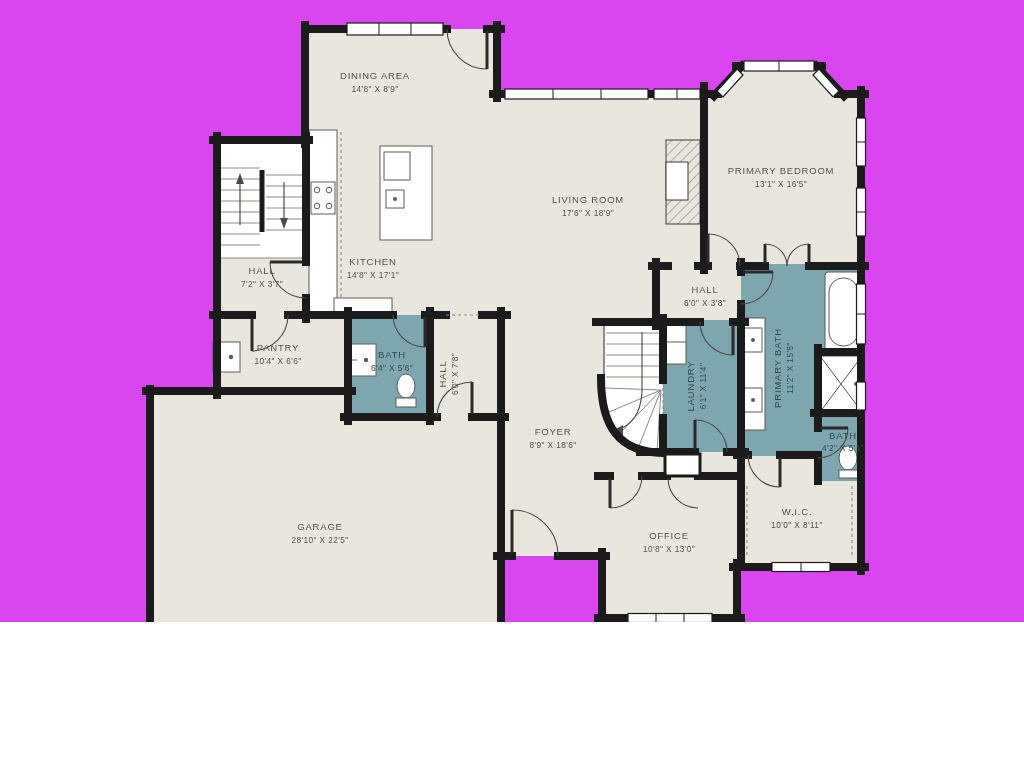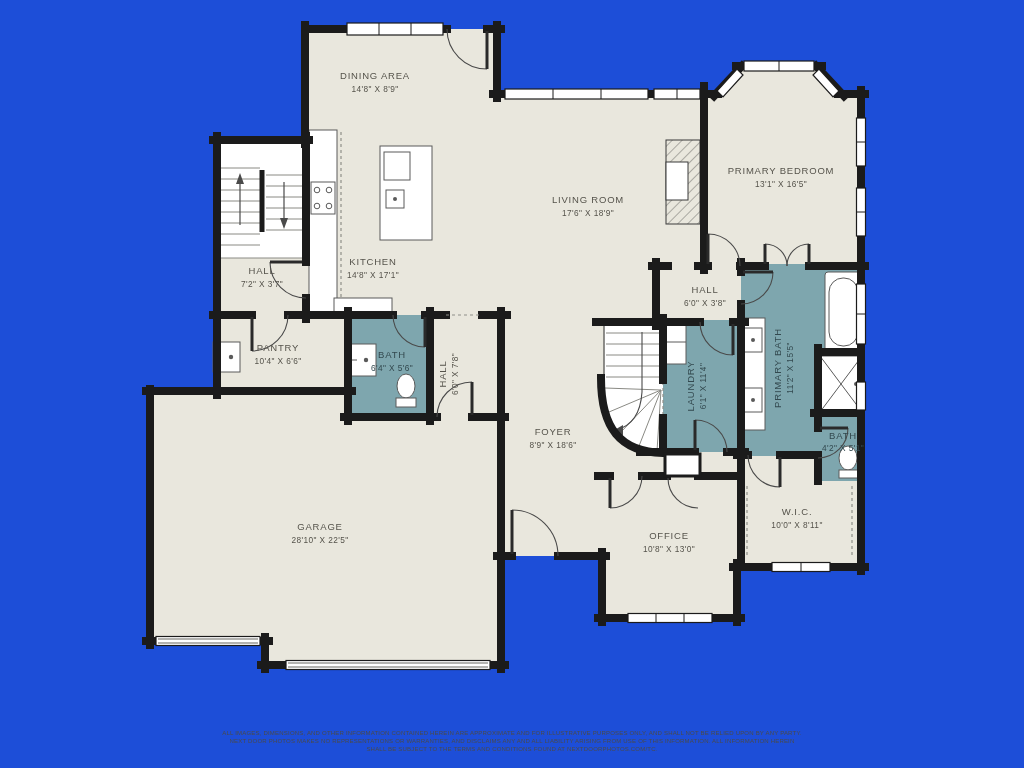--- a/index.html
+++ b/index.html
@@ -1,16 +1,16 @@
 <!DOCTYPE html>
 <html><head>
 <meta charset="utf-8">
 <style>
   html,body{margin:0;padding:0;background:#ffffff;}
-  .stage{width:1024px;height:768px;position:relative;background:#1d4ed8;overflow:hidden;}
+  .stage{width:1024px;height:622px;position:relative;background:#d946ef;overflow:hidden;}
   svg{display:block;}
   .lbl{font-family:"Liberation Sans",sans-serif;font-size:9.5px;letter-spacing:.8px;fill:#55534b;}
   .dim{font-family:"Liberation Sans",sans-serif;font-size:8.3px;letter-spacing:.4px;fill:#55534b;}
   .wet{fill:#33494f;}
   .foot{font-family:"Liberation Sans",sans-serif;font-size:6px;letter-spacing:.2px;fill:#4a4a4a;}
   .wall{stroke:#1b1b1b;stroke-width:8;fill:none;stroke-linecap:square;}
   .fix{fill:#ffffff;stroke:#5a5a5a;stroke-width:1;}
   .fixline{stroke:#5a5a5a;stroke-width:1;fill:none;}
   .tread{stroke:#8a8a84;stroke-width:1;fill:none;}
   .arc{stroke:#4a4a4a;stroke-width:1.1;fill:none;}

